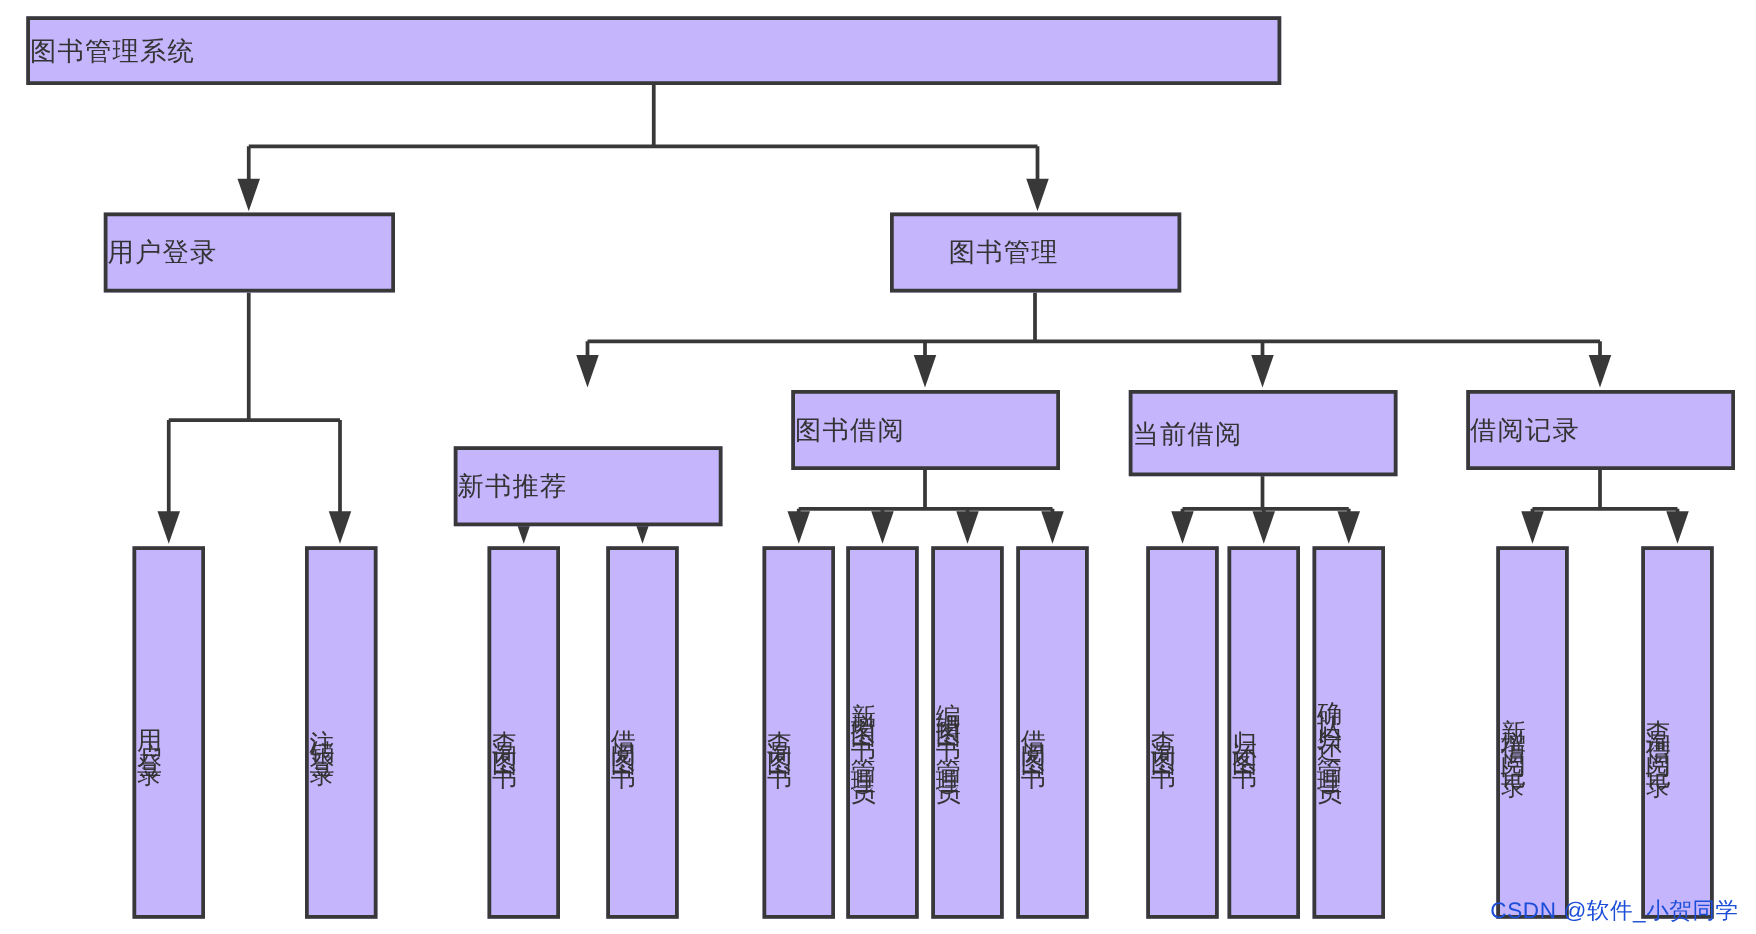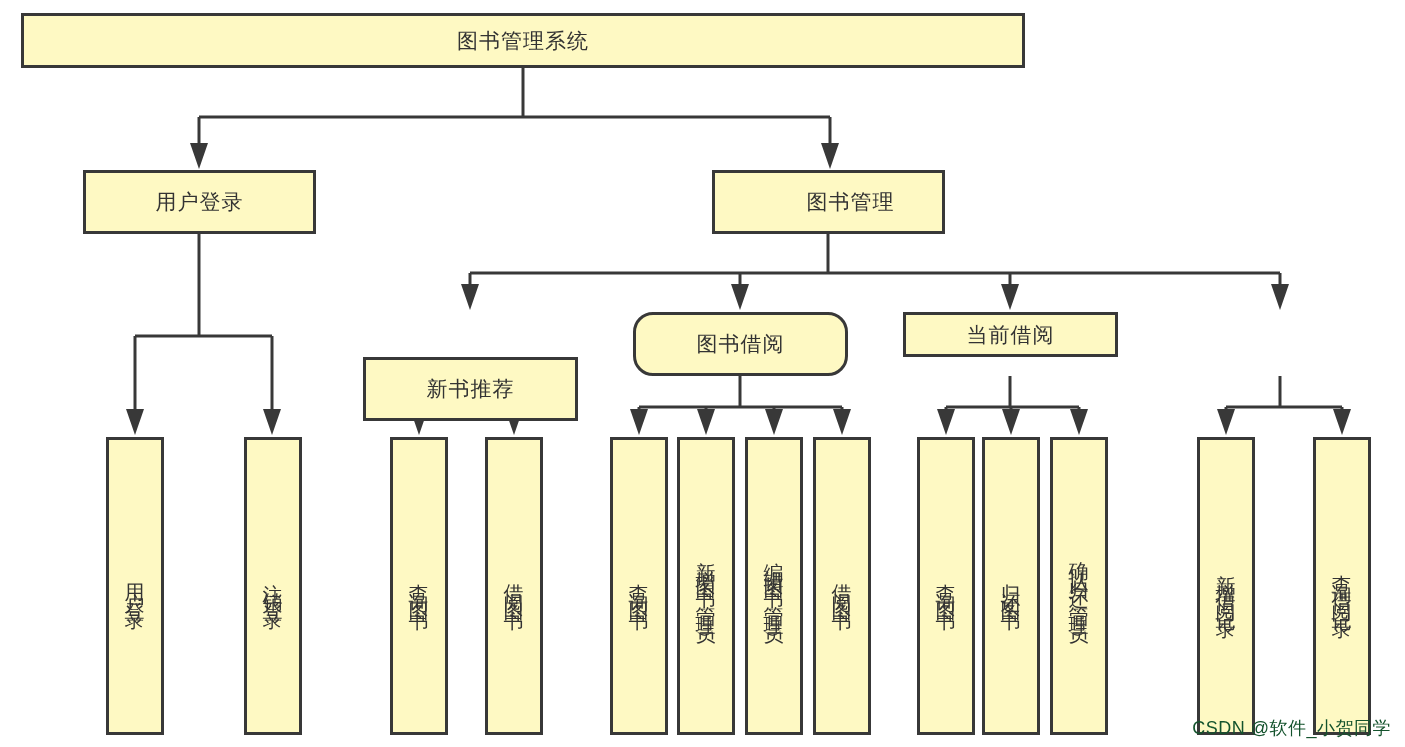--- a/index.html
+++ b/index.html
@@ -18,24 +18,23 @@
   .connectors {
     position: absolute;
     left: 0;
     top: 0;
     z-index: 1;
   }
   .box {
     position: absolute;
     box-sizing: border-box;
     border: 3px solid #383838;
-    background: #fef9c3;
+    background: #c4b5fd;
     display: flex;
     align-items: center;
-    justify-content: center;
     color: #333333;
     z-index: 2;
   }
   .hbox {
     font-size: 21px;
     letter-spacing: 1px;
   }
   .leaf {
     font-size: 20px;
   }
@@ -45,21 +44,21 @@
     letter-spacing: 9px;
     line-height: 1;
     white-space: nowrap;
   }
   .watermark {
     position: absolute;
     right: 14px;
     top: 716px;
     z-index: 5;
     font-size: 18px;
-    color: #14532d;
+    color: #1d4ed8;
     letter-spacing: 0.5px;
   }
 </style>
 </head>
 <body>
 
 <div class="canvas">
 
   <svg class="connectors" width="1405" height="747" viewBox="0 0 1405 747">
     <g stroke="#383838" stroke-width="3" fill="none">
@@ -141,25 +140,28 @@
   <div class="box hbox" style="left:83px; top:170px; width:233px; height:64px;">
     <span>用户登录</span>
   </div>
   <div class="box hbox" style="left:712px; top:170px; width:233px; height:64px;padding-left:44px;">
     <span>图书管理</span>
   </div>
 
   <div class="box hbox" style="left:363px; top:312px; width:215px; height:64px;margin-top:45px;">
     <span>新书推荐</span>
   </div>
-  <div class="box hbox" style="left:633px; top:312px; width:215px; height:64px;border-radius:20px;">
+  <div class="box hbox" style="left:633px; top:312px; width:215px; height:64px;">
     <span>图书借阅</span>
   </div>
-  <div class="box hbox" style="left:903px; top:312px; width:215px; height:45px;">
+  <div class="box hbox" style="left:903px; top:312px; width:215px; height:69px;">
     <span>当前借阅</span>
+  </div>
+  <div class="box hbox" style="left:1173px; top:312px; width:215px; height:64px;">
+    <span>借阅记录</span>
   </div>
 
   <div class="box leaf" style="left:106px; top:437px; width:58px; height:298px;">
     <span class="vtext">用户登录</span>
   </div>
   <div class="box leaf" style="left:244px; top:437px; width:58px; height:298px;">
     <span class="vtext">注销登录</span>
   </div>
 
   <div class="box leaf" style="left:390px; top:437px; width:58px; height:298px;">

